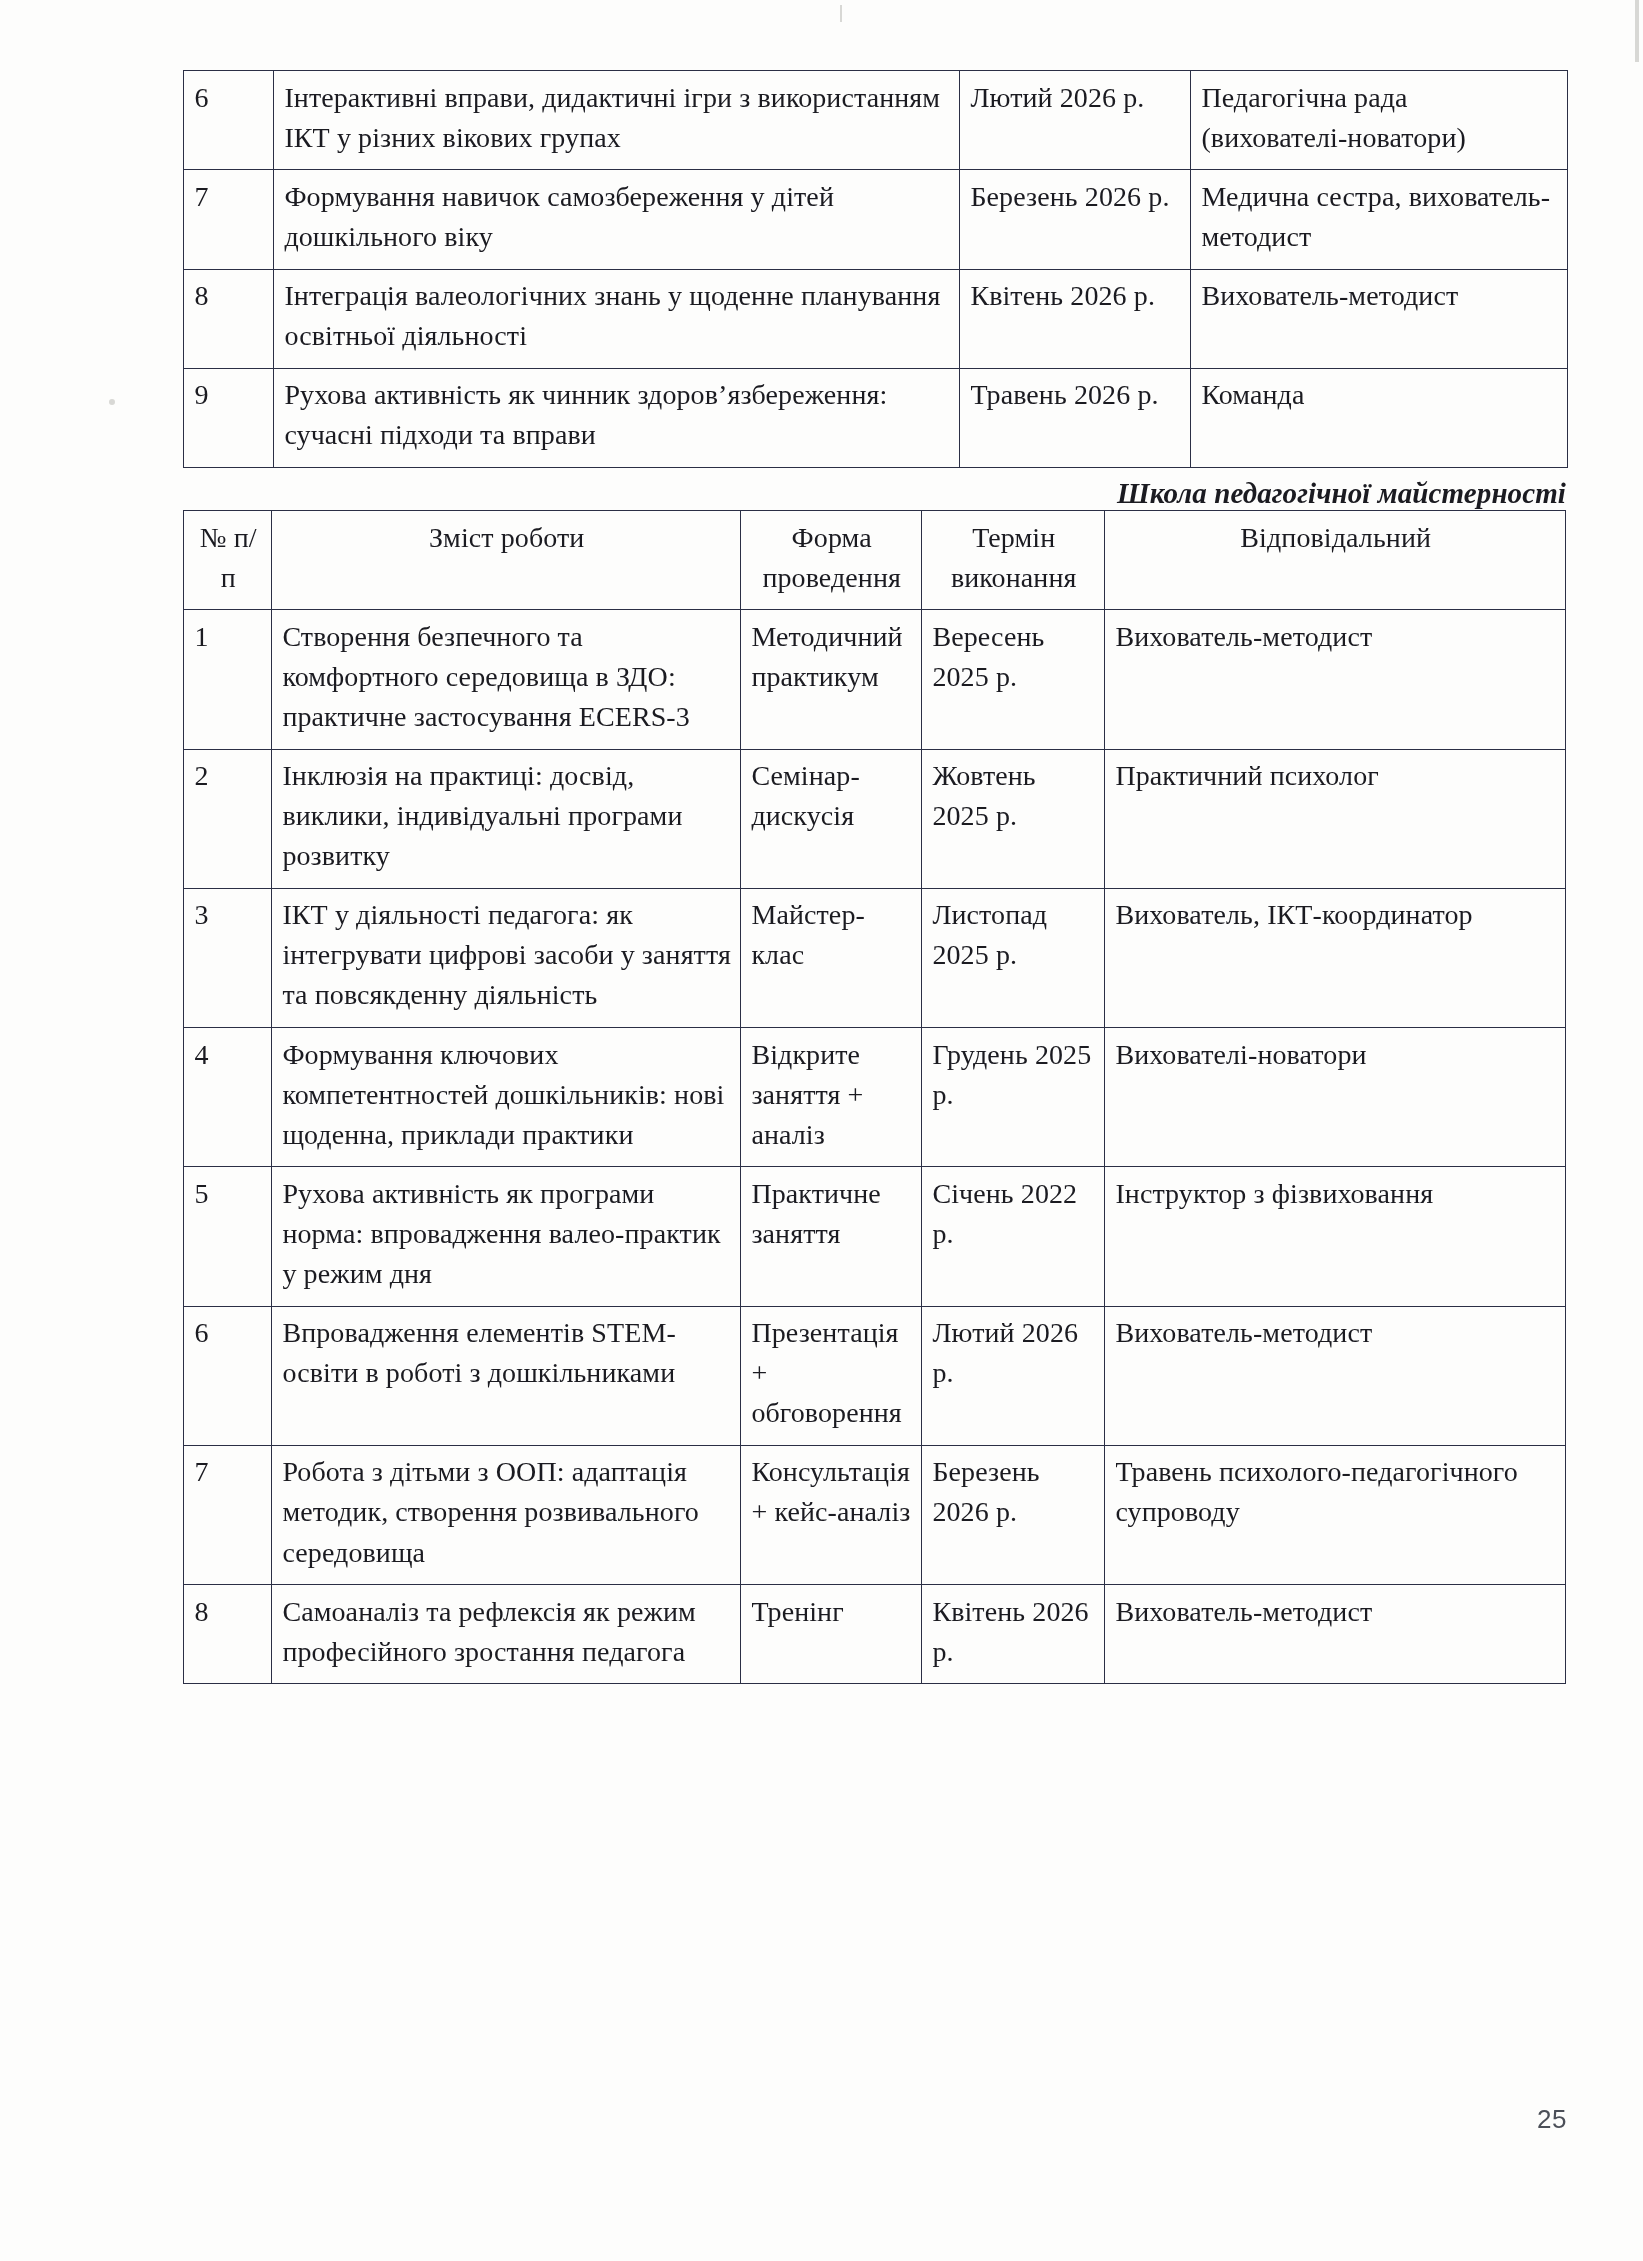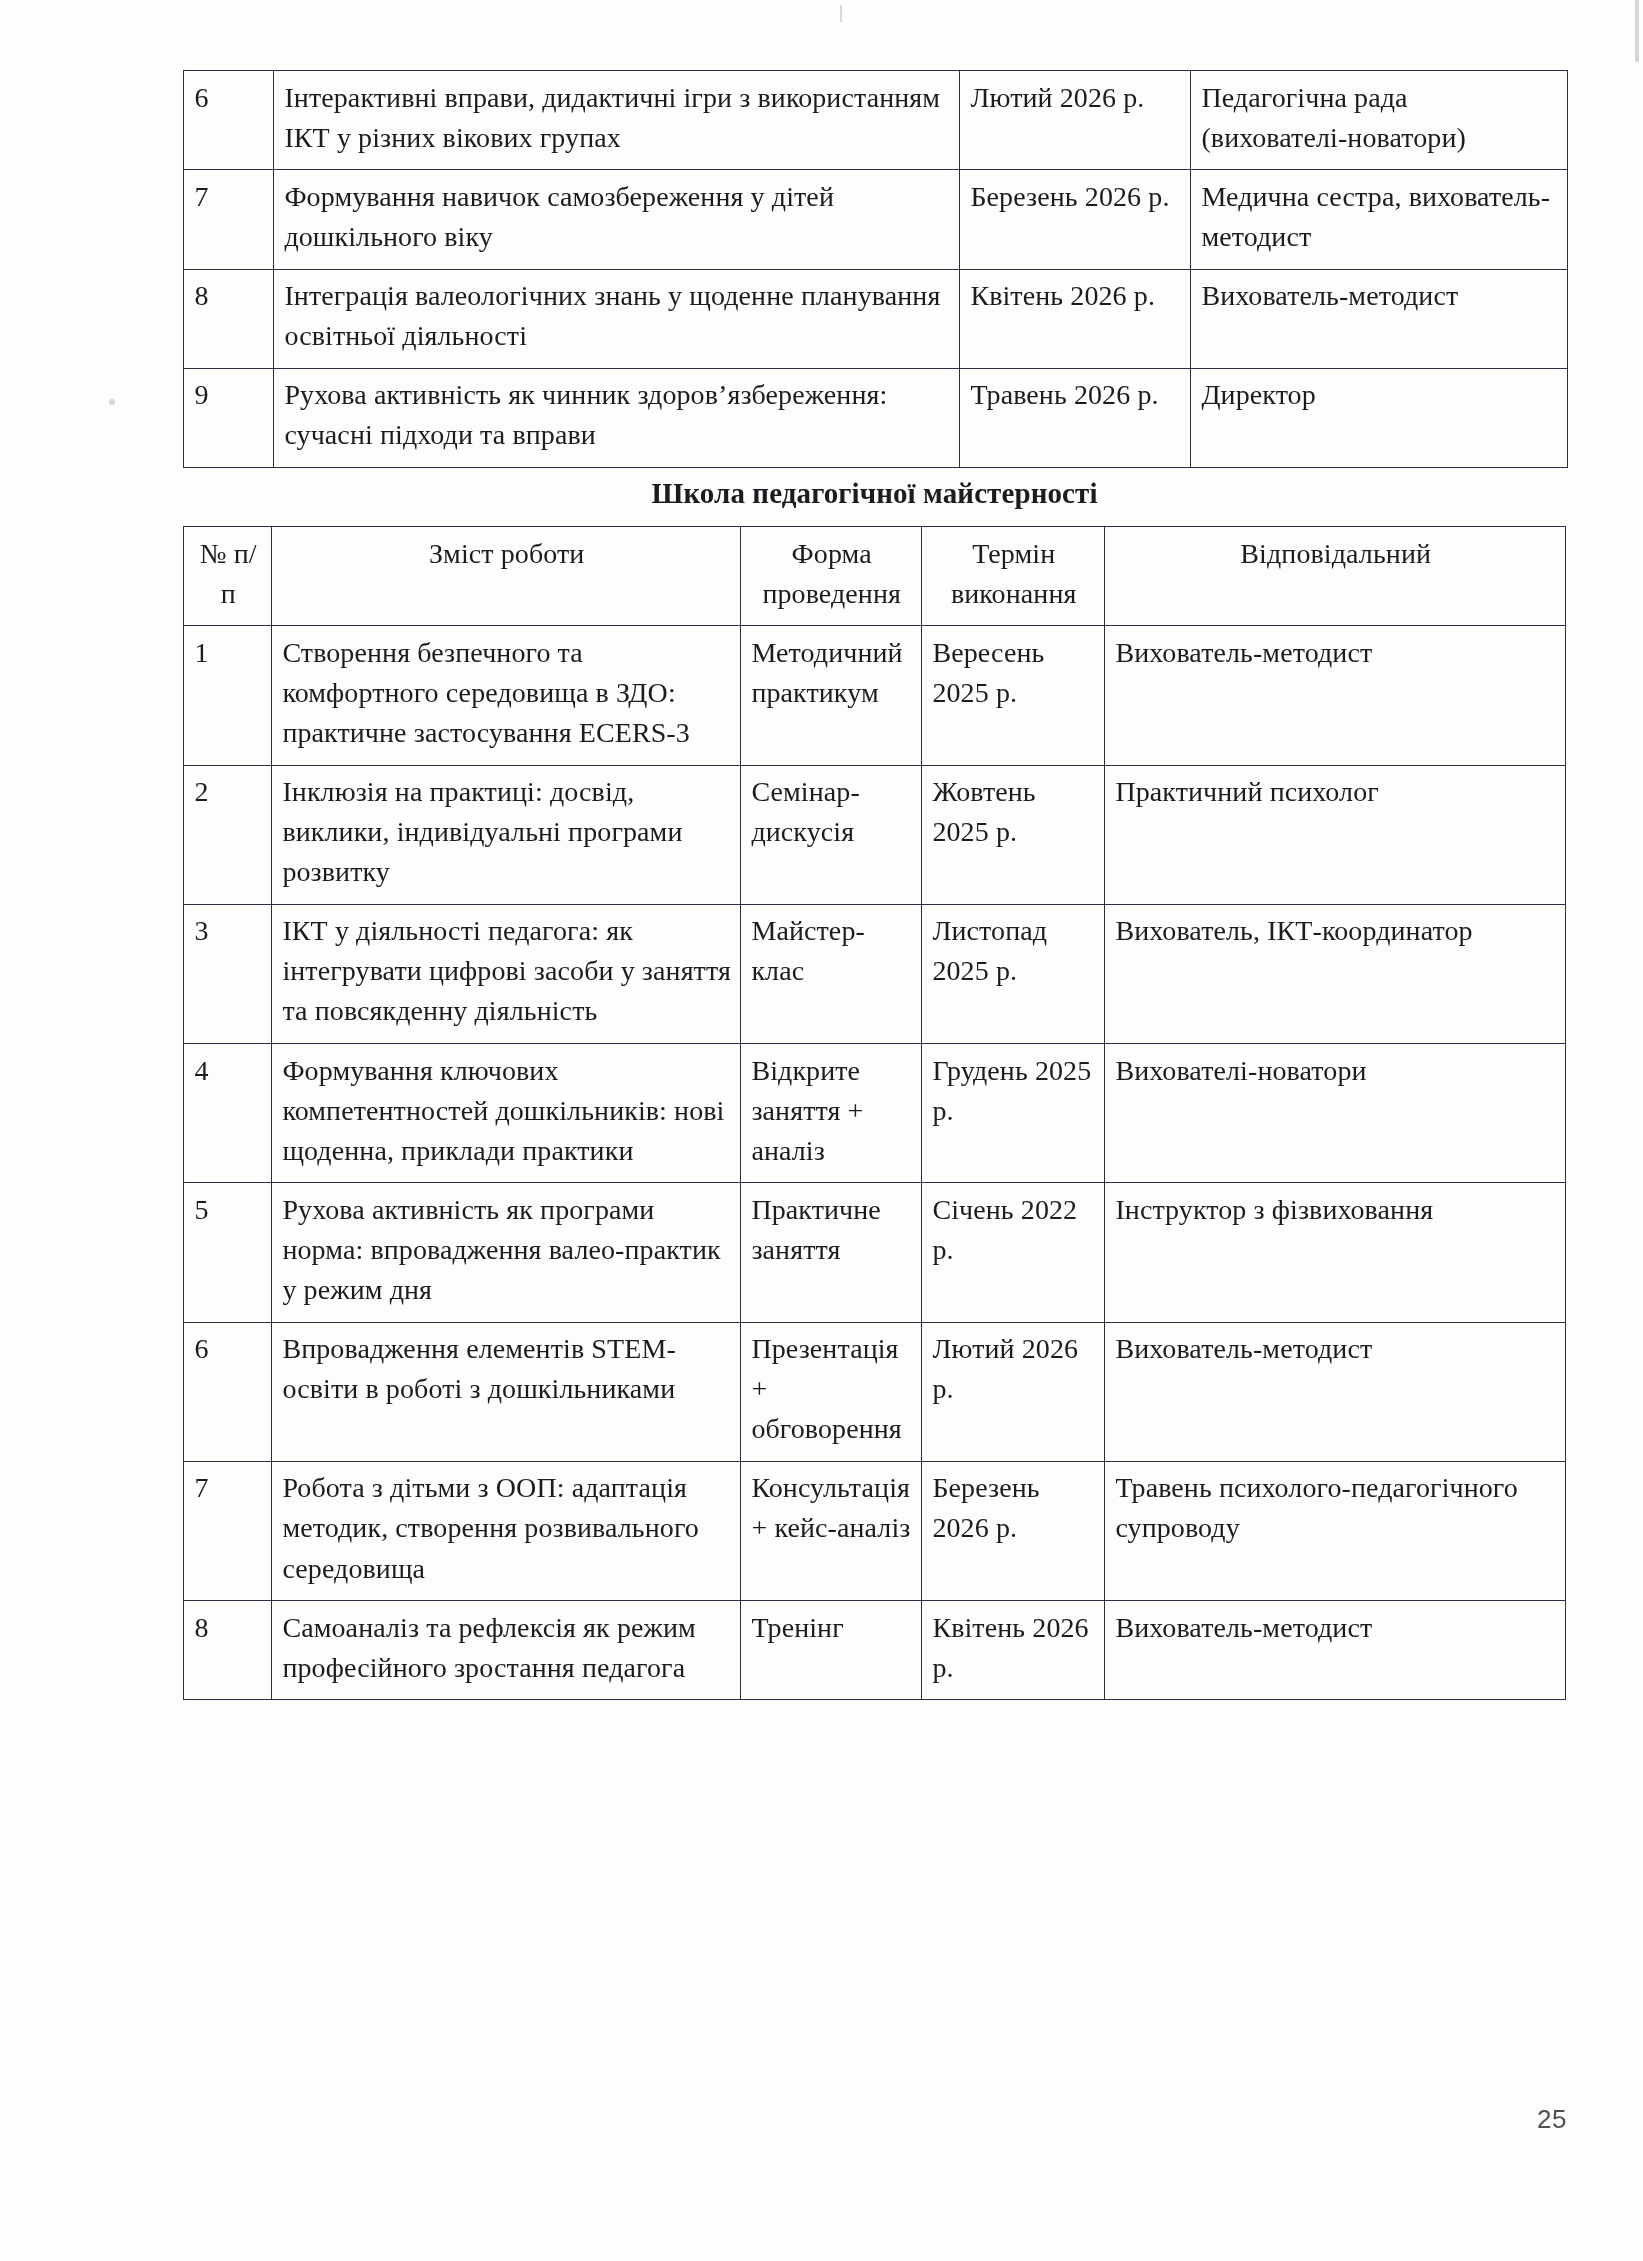--- a/index.html
+++ b/index.html
@@ -58,25 +58,26 @@
   .t1 .c-term  { width: 231px; }
   .t1 .c-resp  { width: 377px; }
 
   .t2 .c-num   { width: 88px; }
   .t2 .c-cont  { width: 469px; }
   .t2 .c-form  { width: 181px; }
   .t2 .c-term  { width: 183px; }
   .t2 .c-resp  { width: 461px; }
 
   .section-title {
-    text-align: center;
+    text-align: right;
     font-size: 29px;
     font-weight: bold;
-    margin: 9px 0 16px 0;
+    margin: 9px 0 0 0;
     letter-spacing: 0.1px;
+    font-style: italic;
   }
   .page-number {
     position: absolute;
     right: 77px;
     top: 2104px;
     font-family: "Liberation Sans", sans-serif;
     font-size: 26px;
     color: #4b4f58;
     letter-spacing: 0.6px;
     margin-left: 7px;
@@ -148,21 +149,21 @@
           <td>
               <span class="cell-text">9</span>
             </td>
           <td>
               <span class="cell-text">Рухова активність як чинник здоров’язбереження: сучасні підходи та вправи</span>
             </td>
           <td>
               <span class="cell-text">Травень 2026 р.</span>
             </td>
           <td>
-              <span class="cell-text">Директор</span>
+              <span class="cell-text">Команда</span>
             </td>
         </tr>
       </tbody>
     </table>
 
     <div class="section-title">Школа педагогічної майстерності</div>
 
     <table class="doc-table t2">
       <colgroup>
         <col class="c-num">

